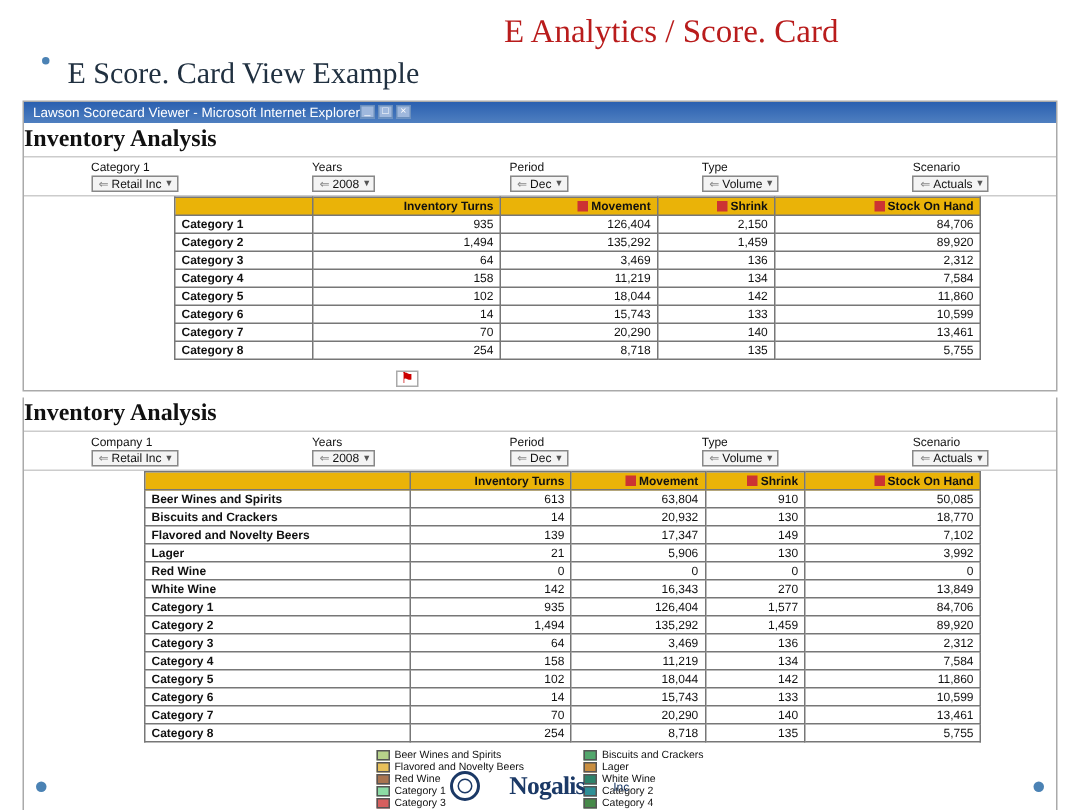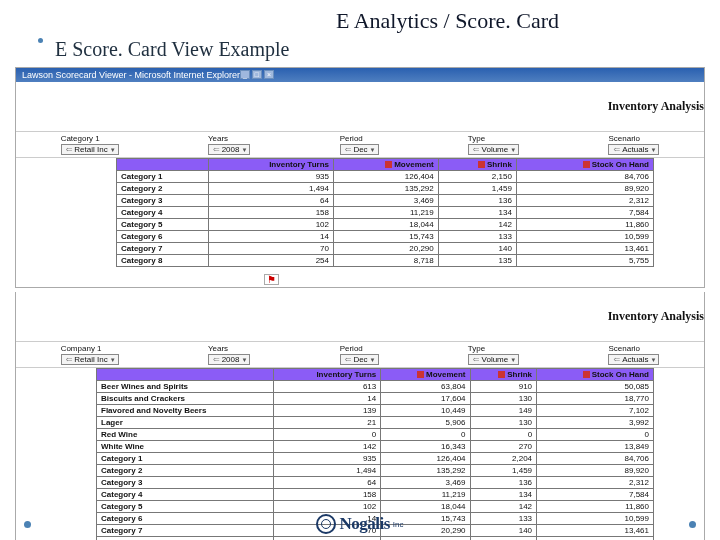--- a/index.html
+++ b/index.html
@@ -1,46 +1,46 @@
 <!DOCTYPE html>
 <html><head>
 <meta charset="utf-8">
 <style>
   *{box-sizing:border-box;margin:0;padding:0}
   body{width:720px;height:540px;background:#fff;font-family:Verdana,Arial,sans-serif;color:#111;overflow:hidden;position:relative}
-  .slide-title{font-family:Garamond,serif;font-size:22px;text-align:center;padding:8px 0 0 175px;color:#0f172a}
-  .bullet-row{display:flex;align-items:flex-start;padding:4px 0 4px 38px}
+  .slide-title{font-family:Garamond,serif;font-size:22px;text-align:center;padding:8px 0 0 175px;color:#b91c1c}
+  .bullet-row{display:flex;align-items:flex-start;padding:4px 0 4px 28px}
   .bullet-dot{width:5px;height:5px;border-radius:50%;background:#4b82b4;margin-right:12px}
   .bullet-text{font-family:Garamond,serif;font-size:20px;color:#203040}
   .shot{margin:2px 15px 4px 15px;border:1px solid #aaa}
   .win-title{background:linear-gradient(#2a60b0,#4f7fc0);color:#fff;font-size:9px;padding:2px 6px;display:flex;justify-content:flex-start}
   .win-btns{display:flex;gap:2px}
   .win-btns span{display:inline-block;width:10px;height:9px;background:#9fb8dd;border:1px solid #6b8fbd;font-size:7px;line-height:7px;text-align:center}
-  .panel-title{font-family:'Times New Roman',serif;font-weight:bold;font-size:12px;text-align:right;padding:17px 0;border-bottom:1px solid #ccc}
+  .panel-title{font-family:'Times New Roman',serif;font-weight:bold;font-size:16px;text-align:left;padding:2px 0;border-bottom:1px solid #ccc}
   .filter-row{display:flex;justify-content:space-around;font-size:8px;padding:2px 0;border-bottom:1px solid #ccc}
   .filter-col{display:flex;flex-direction:column;align-items:flex-start;gap:1px}
   .filter-label{color:#111}
   .filter-sel{display:flex;align-items:center;border:1px solid #888;padding:0 2px;background:#f4f4f4;font-size:8px}
   .arrow{font-size:8px;color:#888;padding:0 2px;cursor:pointer}
   .tri{font-size:6px;color:#555;padding-left:2px}
   table{border-collapse:collapse;width:100%;font-size:8px}
   th,td{border:1px solid #777;padding:1px 4px;white-space:nowrap}
-  th{background:#8b5cf6;font-weight:bold;text-align:left}
+  th{background:#eab308;font-weight:bold;text-align:left}
   th.num,td.num{text-align:right}
   .head-mark{display:inline-block;width:7px;height:7px;margin-right:2px;vertical-align:middle;background:#c33}
   .tbl-wrap{padding:0 50px 2px 100px}
   .tbl-wrap2{padding:0 50px 2px 80px}
   .flag{color:#c00;font-size:10px;margin:1px 0 0 248px;display:inline-block;border:1px solid #aaa;padding:0 2px;line-height:9px}
   .legend{display:flex;gap:40px;justify-content:center;font-size:7px;padding:3px 0}
   .legend-col{display:flex;flex-direction:column;gap:1px}
   .legend-item{display:flex;align-items:center;gap:3px}
   .sw{width:9px;height:7px;border:1px solid #555}
   .footer{position:absolute;bottom:6px;left:0;width:100%;display:flex;justify-content:space-between;align-items:center;padding:0 24px}
   .dot{width:7px;height:7px;border-radius:50%;background:#4b82b4}
-  .logo{display:flex;align-items:center;gap:3px}
+  .logo{display:flex;align-items:center;gap:19px}
   .logo .swirl{width:20px;height:20px;border:2px solid #1b3966;border-radius:50%;position:relative}
   .logo .swirl:before{content:'';position:absolute;inset:3px;border:1.5px solid #1b3966;border-radius:50%}
   .logo-text{font-family:'Times New Roman',serif;font-size:17px;font-weight:bold;letter-spacing:-0.5px;color:#1b3966}
   .logo-sup{font-size:8px;vertical-align:super;color:#1b3966}
 </style>
 </head>
 <body>
 
 <div class="slide-title">E Analytics / Score. Card</div>
 <div class="bullet-row">
@@ -229,28 +229,28 @@
           <tr>
             <td><b>Beer Wines and Spirits</b></td>
             <td class="num">613</td>
             <td class="num">63,804</td>
             <td class="num">910</td>
             <td class="num">50,085</td>
           </tr>
           <tr>
             <td><b>Biscuits and Crackers</b></td>
             <td class="num">14</td>
-            <td class="num">17,604</td>
+            <td class="num">20,932</td>
             <td class="num">130</td>
             <td class="num">18,770</td>
           </tr>
           <tr>
             <td><b>Flavored and Novelty Beers</b></td>
             <td class="num">139</td>
-            <td class="num">10,449</td>
+            <td class="num">17,347</td>
             <td class="num">149</td>
             <td class="num">7,102</td>
           </tr>
           <tr>
             <td><b>Lager</b></td>
             <td class="num">21</td>
             <td class="num">5,906</td>
             <td class="num">130</td>
             <td class="num">3,992</td>
           </tr>
@@ -265,21 +265,21 @@
             <td><b>White Wine</b></td>
             <td class="num">142</td>
             <td class="num">16,343</td>
             <td class="num">270</td>
             <td class="num">13,849</td>
           </tr>
           <tr>
             <td><b>Category 1</b></td>
             <td class="num">935</td>
             <td class="num">126,404</td>
-            <td class="num">2,204</td>
+            <td class="num">1,577</td>
             <td class="num">84,706</td>
           </tr>
           <tr>
             <td><b>Category 2</b></td>
             <td class="num">1,494</td>
             <td class="num">135,292</td>
             <td class="num">1,459</td>
             <td class="num">89,920</td>
           </tr>
           <tr>

